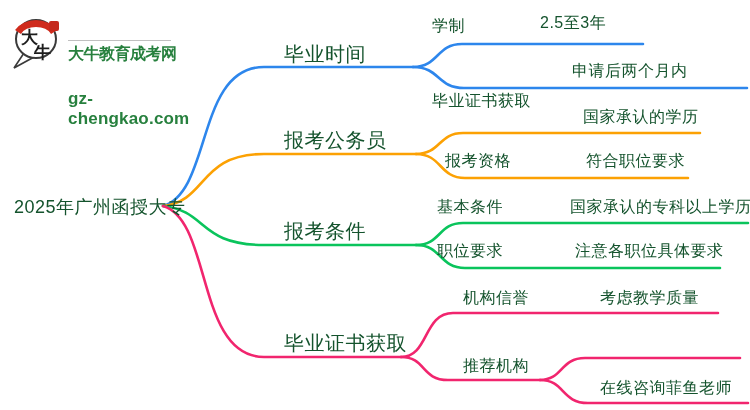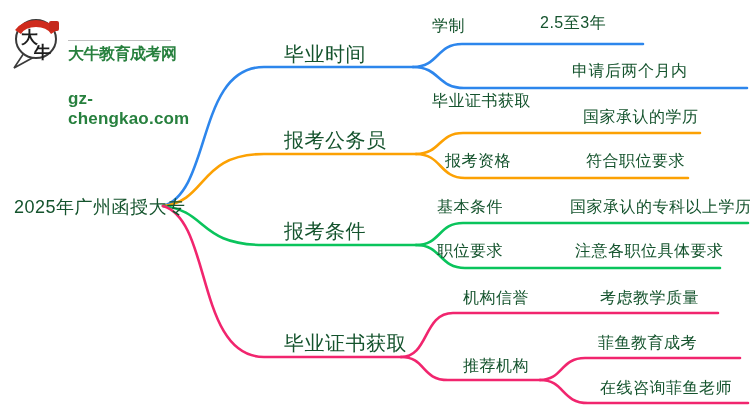--- a/index.html
+++ b/index.html
@@ -81,16 +81,15 @@
   <div class="n lv1" style="left:284px;top:218px;">报考条件</div>
   <div class="n lv2" style="left:437px;top:197px;">基本条件</div>
   <div class="n lv2" style="left:570px;top:197px;">国家承认的专科以上学历</div>
   <div class="n lv2" style="left:437px;top:241px;">职位要求</div>
   <div class="n lv2" style="left:575px;top:241px;">注意各职位具体要求</div>
 
   <div class="n lv1" style="left:284px;top:330px;">毕业证书获取</div>
   <div class="n lv2" style="left:463px;top:288px;">机构信誉</div>
   <div class="n lv2" style="left:600px;top:288px;">考虑教学质量</div>
   <div class="n lv2" style="left:463px;top:356px;">推荐机构</div>
-  <div class="n lv2" style="left:598px;top:333px;">菲鱼教育成考</div>
   <div class="n lv2" style="left:600px;top:378px;">在线咨询菲鱼老师</div>
 
 </div>
 
 </body></html>

